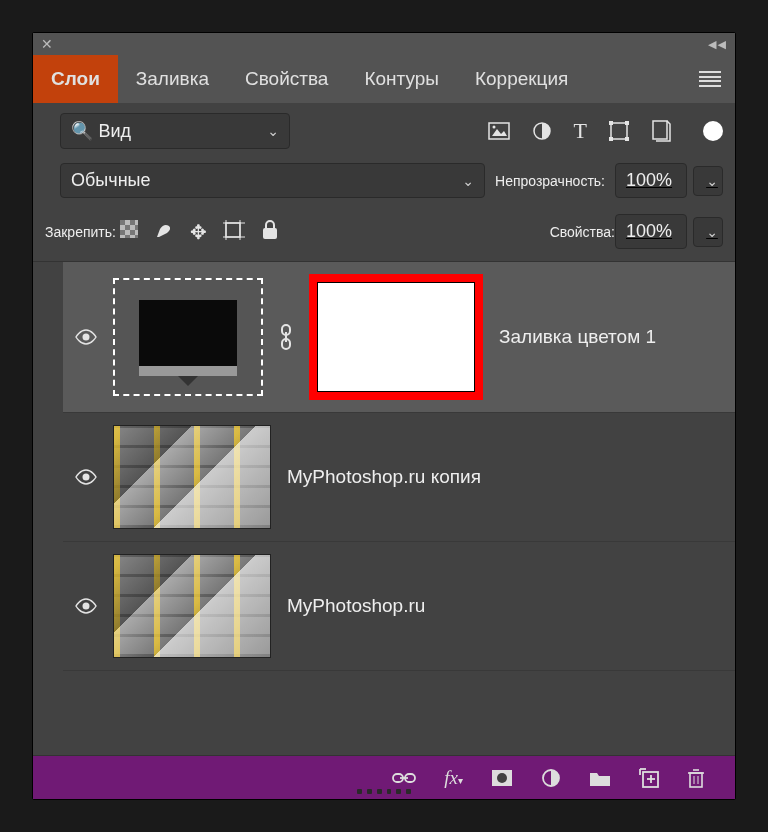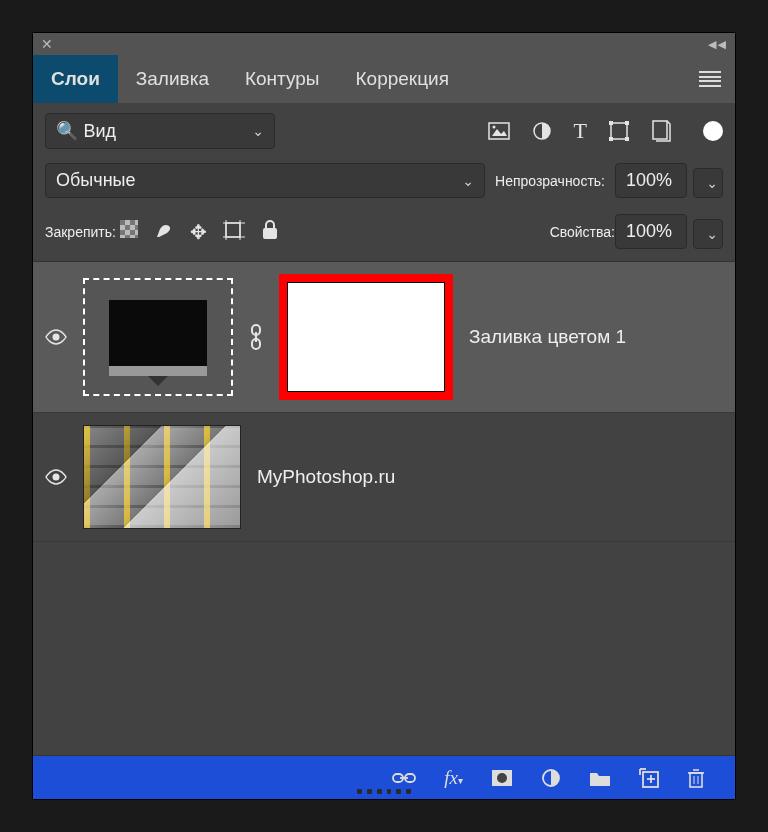--- a/index.html
+++ b/index.html
@@ -3,79 +3,80 @@
 <meta charset="utf-8">
 <style>
   * { box-sizing: border-box; margin: 0; padding: 0; font-family: Arial, Helvetica, sans-serif; }
   body { background: #1a1a1a; width: 768px; height: 832px; position: relative; }
   .panel { position: absolute; left: 32px; top: 32px; width: 704px; height: 768px; background: #535353; border: 1px solid #000; border-radius: 2px; }
   .panel-top { height: 22px; display: flex; align-items: center; justify-content: space-between; padding: 0 8px; background: #535353; }
   .close-x { color: #bcbcbc; font-size: 14px; cursor: pointer; }
   .ctl-icon { color: #bcbcbc; font-size: 11px; letter-spacing: 1px; }
   .tabs { display: flex; align-items: center; height: 48px; background: #535353; }
   .tab { padding: 0 18px; color: #e0e0e0; font-size: 19px; height: 48px; display: flex; align-items: center; cursor: pointer; }
-  .tab.active { background: #0c4a6e; font-weight: bold; }
+  .tab.active { background: #c2410c; font-weight: bold; }
   .tabs-spacer { flex: 1; }
   .hamburger { width: 22px; height: 16px; margin-right: 14px; display: flex; flex-direction: column; justify-content: space-between; cursor: pointer; }
   .hamburger div { height: 2px; background: #ddd; }
   .body { background: #424242; height: calc(100% - 70px); display: flex; flex-direction: column; }
-  .row { display: flex; align-items: center; padding: 10px 12px; gap: 10px; }
+  .row { display: flex; align-items: center; padding: 10px 12px; gap: 10px; margin-left: 15px; }
   .sel { display: flex; align-items: center; justify-content: space-between; background: #393939; border: 1px solid #2a2a2a; border-radius: 4px; color: #eee; font-size: 18px; padding: 6px 10px; cursor: pointer; }
   .sel .chev { color: #ccc; font-size: 14px; margin-left: 8px; }
   .sel-kind { width: 230px; }
   .icon-row { display: flex; gap: 22px; margin-left: auto; align-items: center; }
   .ficon { color: #e4e4e4; font-size: 20px; display: inline-flex; align-items: center; justify-content: center; cursor: pointer; }
   .toggle { width: 20px; height: 20px; border-radius: 50%; background: #fff; margin-left: 10px; }
   .row2 { padding: 4px 12px 10px 12px; }
   .sel-blend { flex: 1; }
   .label { color: #eee; font-size: 14px; }
   .pct-box { width: 72px; text-align: center; }
-  .pct-pair { display: flex; align-items: flex-end; gap: 6px; }
+  .pct-pair { display: flex; align-items: center; gap: 6px; text-decoration: underline; }
   .lock-row { display: flex; align-items: center; padding: 6px 12px 12px 12px; }
   .lock-icons { display: flex; gap: 16px; margin-left: 4px; }
   .lock-ic { color: #e4e4e4; font-size: 18px; cursor: pointer; }
   .layers { flex: 1; overflow: hidden; border-top: 1px solid #333; }
-  .layer { display: flex; align-items: center; padding: 12px; gap: 16px; border-bottom: 1px solid #393939; }
+  .layer { display: flex; align-items: center; padding: 12px; gap: 16px; border-bottom: 1px solid #393939; margin-left: 30px; }
   .layer.selected { background: #5a5a5a; }
   .eye { color: #e4e4e4; font-size: 18px; width: 22px; cursor: pointer; }
   .thumb { position: relative; width: 150px; height: 118px; display: flex; align-items: center; justify-content: center; }
   .thumb.sel-frame { outline: 2px dashed #fff; outline-offset: -2px; background:#555;}
   .fill-thumb { width: 98px; height: 74px; background: #0a0a0a; display: flex; align-items: flex-end; justify-content: center; position: relative; }
   .fill-thumb::after { content:""; position:absolute; bottom:-2px; left:0; right:0; height:10px; background:#999; }
   .fill-tri { width:0;height:0;border-left:10px solid transparent;border-right:10px solid transparent;border-top:10px solid #333; position:absolute; bottom:-12px; left:50%; transform:translateX(-50%);}
   .link-ic { color:#e4e4e4; font-size:20px; }
   .mask-wrap { border: 8px solid #ff0000; padding:0; }
   .mask { width: 158px; height: 110px; background: #fff; border:1px solid #000; }
   .lname { color: #eee; font-size: 19px; flex:1; }
   .img-thumb { width: 158px; height: 104px; border: 1px solid #222; background: linear-gradient(135deg,#888 0%, #555 30%, #aaa 30%, #777 55%, #ccc 55%, #999 100%); position:relative; overflow:hidden;}
   .img-thumb::before{content:"";position:absolute;inset:0;background:
     repeating-linear-gradient(90deg, rgba(255,210,40,.7) 0 6px, transparent 6px 40px),
     repeating-linear-gradient(0deg, rgba(0,0,0,.25) 0 3px, transparent 3px 20px);
     mix-blend-mode: overlay;}
-  .footer { height: 44px; background:#1d4ed8; border-top:1px solid #333; display:flex; align-items:center; justify-content:flex-end; gap:28px; padding:0 30px; }
+  .footer { height: 44px; background:#701a75; border-top:1px solid #333; display:flex; align-items:center; justify-content:flex-end; gap:28px; padding:0 30px; }
   .fic { color:#ddd; font-size:19px; cursor:pointer; }
   .resize-grip { position:absolute; left:50%; bottom:4px; transform:translateX(-50%); width:54px; height:6px; display:flex; gap:5px; justify-content:center;}
   .resize-grip span{width:5px;height:5px;background:#2a2a2a;border-radius:1px;}
   .checker { width:18px; height:18px; background:
      conic-gradient(#bbb 0 25%, #777 0 50%, #bbb 0 75%, #777 0) 0 0/10px 10px;}
   .move-ic{font-size:20px;}
   svg { display:block; }
 </style>
 </head>
 <body>
 
 <div class="panel">
   <div class="panel-top">
     <span class="close-x">✕</span>
     <span class="ctl-icon">◀◀</span>
   </div>
 
   <div class="tabs">
     <div class="tab active">Слои</div>
     <div class="tab">Заливка</div>
+    <div class="tab">Свойства</div>
     <div class="tab">Контуры</div>
     <div class="tab">Коррекция</div>
     <div class="tabs-spacer"></div>
     <div class="hamburger">
         <div></div>
         <div></div>
         <div></div>
         <div></div>
       </div>
   </div>
@@ -195,20 +196,30 @@
               <rect x="3" y="15" width="8" height="10" rx="4" fill="none" stroke="#e4e4e4" stroke-width="2"></rect>
               <line x1="7" y1="8" x2="7" y2="18" stroke="#e4e4e4" stroke-width="2"></line>
             </svg>
         </span>
         <div class="mask-wrap">
           <div class="mask"></div>
         </div>
         <span class="lname">Заливка цветом 1</span>
       </div>
 
+      <div class="layer">
+        <span class="eye">
+          <svg width="22" height="16" viewBox="0 0 22 16">
+              <path d="M11 1 C5 1 1 8 1 8 s4 7 10 7 10-7 10-7 S17 1 11 1Z" fill="none" stroke="#e4e4e4" stroke-width="1.5"></path>
+              <circle cx="11" cy="8" r="3.5" fill="#e4e4e4"></circle>
+            </svg>
+        </span>
+        <div class="img-thumb"></div>
+        <span class="lname">MyPhotoshop.ru копия</span>
+      </div>
 
       <div class="layer">
         <span class="eye">
           <svg width="22" height="16" viewBox="0 0 22 16">
               <path d="M11 1 C5 1 1 8 1 8 s4 7 10 7 10-7 10-7 S17 1 11 1Z" fill="none" stroke="#e4e4e4" stroke-width="1.5"></path>
               <circle cx="11" cy="8" r="3.5" fill="#e4e4e4"></circle>
             </svg>
         </span>
         <div class="img-thumb"></div>
         <span class="lname">MyPhotoshop.ru</span>

